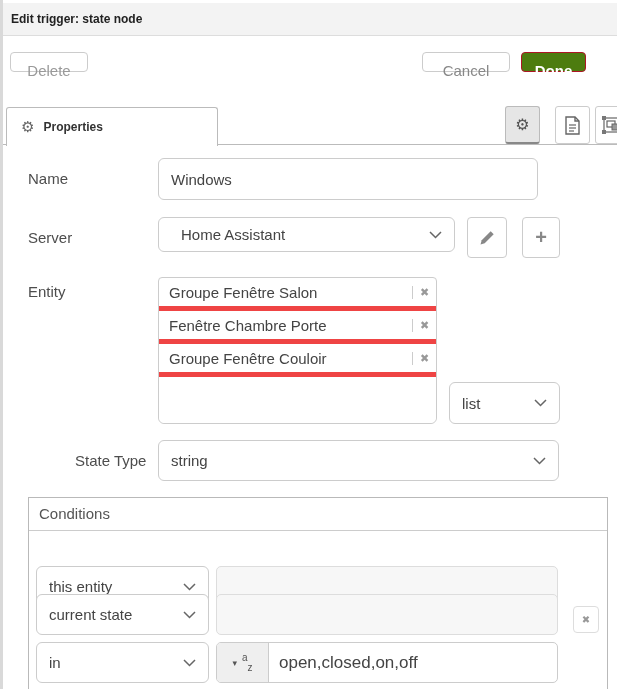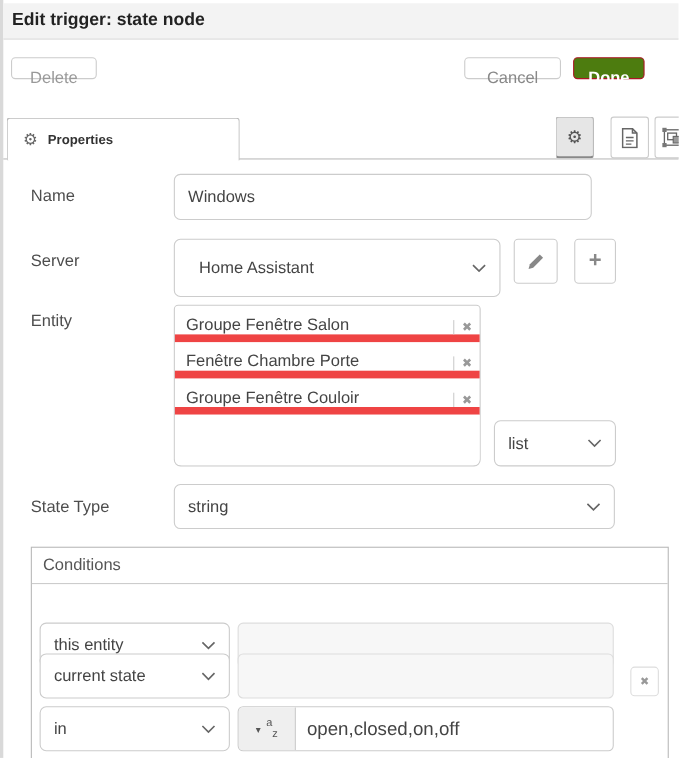--- a/index.html
+++ b/index.html
@@ -6,21 +6,21 @@
   html,body { width:617px; height:689px; overflow:hidden; background:#fff;
     font-family:"Liberation Sans", sans-serif; position:relative; }
   .abs { position:absolute; }
 
   
   .tray-edge { left:0; top:0; width:3px; height:689px; background:#d9d9d9; }
 
   
   .titlebar { left:3px; top:3px; width:614px; height:33px; background:#f3f3f3;
     border-bottom:1px solid #ddd; line-height:32px; padding-left:8px;
-    font-size:16px; font-weight:bold; color:#222; }
+    font-size:12px; font-weight:bold; color:#222; }
 
   
   .btn { height:20px; border:1px solid #ccc; border-radius:4px; background:#fff;
     font-size:15px; color:#999; text-align:center; line-height:36px; cursor:pointer; }
   .btn-delete { left:10px; top:52px; width:78px; }
   .btn-cancel { left:422px; top:52px; width:88px; color:#888; }
   .btn-done { left:521px; top:52px; width:65px; background:#4d7c0f; border-color:#ad1625;
     color:#fff; font-weight:bold; }
 
   
@@ -43,31 +43,31 @@
   .field { border:1px solid #ccc; border-radius:6px; background:#fff; font-size:15px;
     color:#444; }
   input.field { padding-left:12px; outline:none;
     font-family:"Liberation Sans", sans-serif; }
   .sel { display:flex; align-items:center; justify-content:space-between;
     padding:0 12px; cursor:pointer; }
   .sel svg { flex:0 0 auto; }
 
   
   .name-input { left:158px; top:158px; width:380px; height:42px; }
-  .server-select { left:158px; top:217px; width:297px; height:53px;padding-left:22px; }
+  .server-select { left:158px; top:217px; width:297px; height:35px;padding-left:22px; }
   .mini-btn { top:217px; width:40px; height:41px; border:1px solid #ccc; border-radius:4px;
     background:#fff; display:flex; align-items:center; justify-content:center;
     color:#888; cursor:pointer; }
   .btn-edit-server { left:467px; }
   .btn-add-server { left:522px; width:38px; font-size:20px; font-weight:bold; }
 
   
   .entity-box { left:158px; top:277px; width:279px; border:1px solid #ccc;
     border-radius:4px 4px 6px 6px; background:#fff; }
-  .entity-row { height:33px; border-bottom:7px solid #ef4444; display:flex; align-items:flex-end; }
+  .entity-row { height:33px; border-bottom:5px solid #ef4444; display:flex; align-items:center; }
   .entity-row .etxt { flex:1; font-size:15px; color:#444; padding-left:10px;
     display:flex; align-items:center; }
   .entity-row .edel { width:24px; border-left:1px solid #ccc; display:flex;
     align-items:center; justify-content:center; color:#999; font-size:11px; cursor:pointer; }
   .entity-add { height:46px; border-radius:0 0 6px 6px; border:none; width:100%;
     font-size:15px; padding-left:10px; outline:none;
     font-family:"Liberation Sans", sans-serif; }
   .list-select { left:449px; top:382px; width:111px; height:42px;text-align:center; }
   .state-type-select { left:158px; top:440px; width:401px; height:41px; }
 
@@ -181,21 +181,21 @@
   </div>
   <input class="entity-add" type="text" value="" style="">
 </div>
 <div class="abs field sel list-select">
   <span>list</span>
   <svg width="13" height="8" viewBox="0 0 13 8">
       <path d="M1 1 L6.5 6.5 L12 1" fill="none" stroke="#666" stroke-width="1.5"></path>
     </svg>
 </div>
 
-<div class="abs flabel" style="top:452px;">State Type</div>
+<div class="abs flabel" style="top:452px;margin-left:47px;">State Type</div>
 <div class="abs field sel state-type-select">
   <span>string</span>
   <svg width="13" height="8" viewBox="0 0 13 8">
       <path d="M1 1 L6.5 6.5 L12 1" fill="none" stroke="#666" stroke-width="1.5"></path>
     </svg>
 </div>
 
 <div class="abs cond-panel">
   <div class="cond-header">Conditions</div>
 

